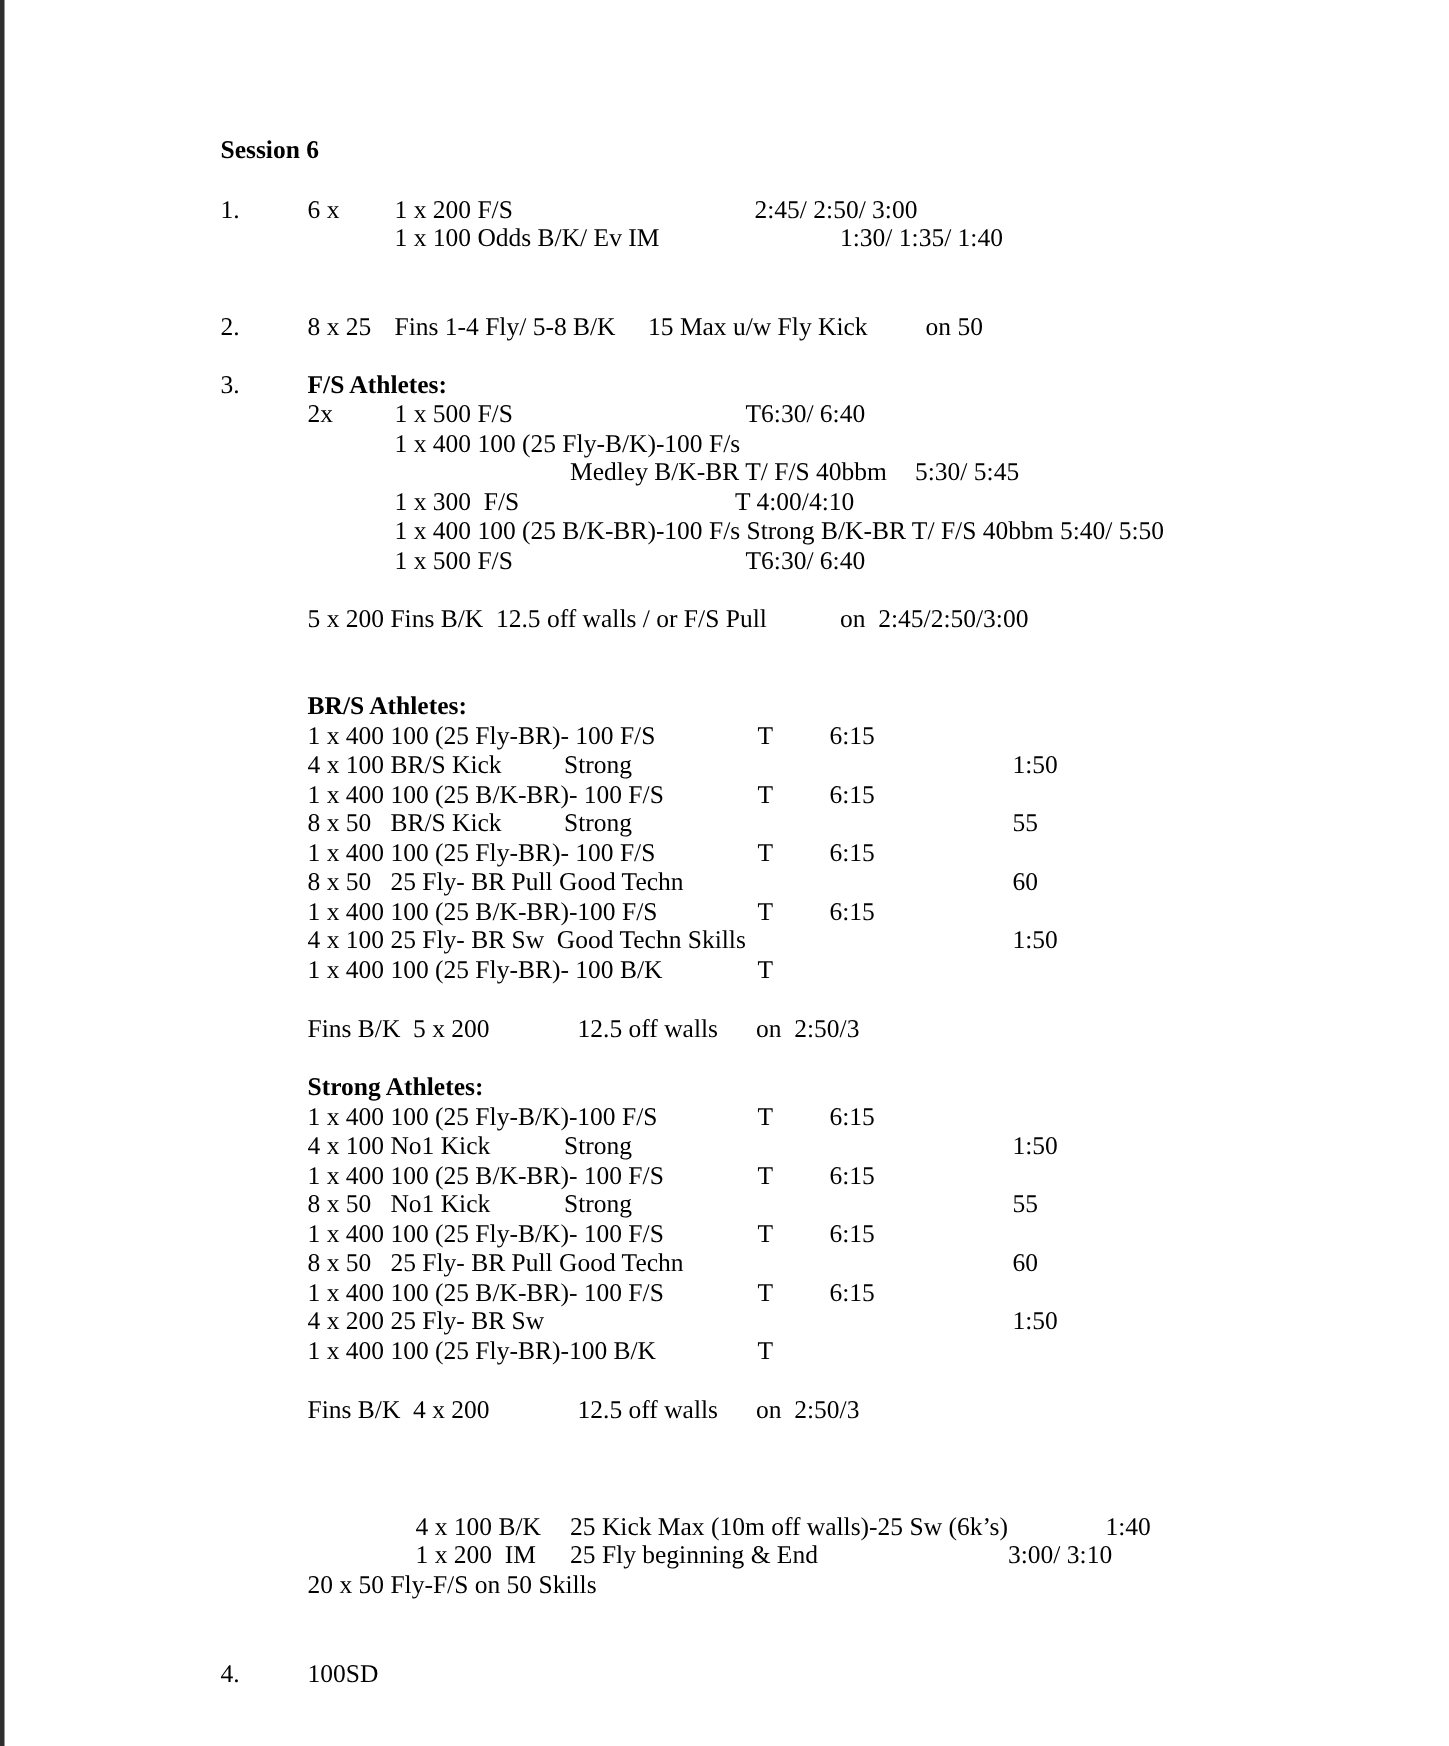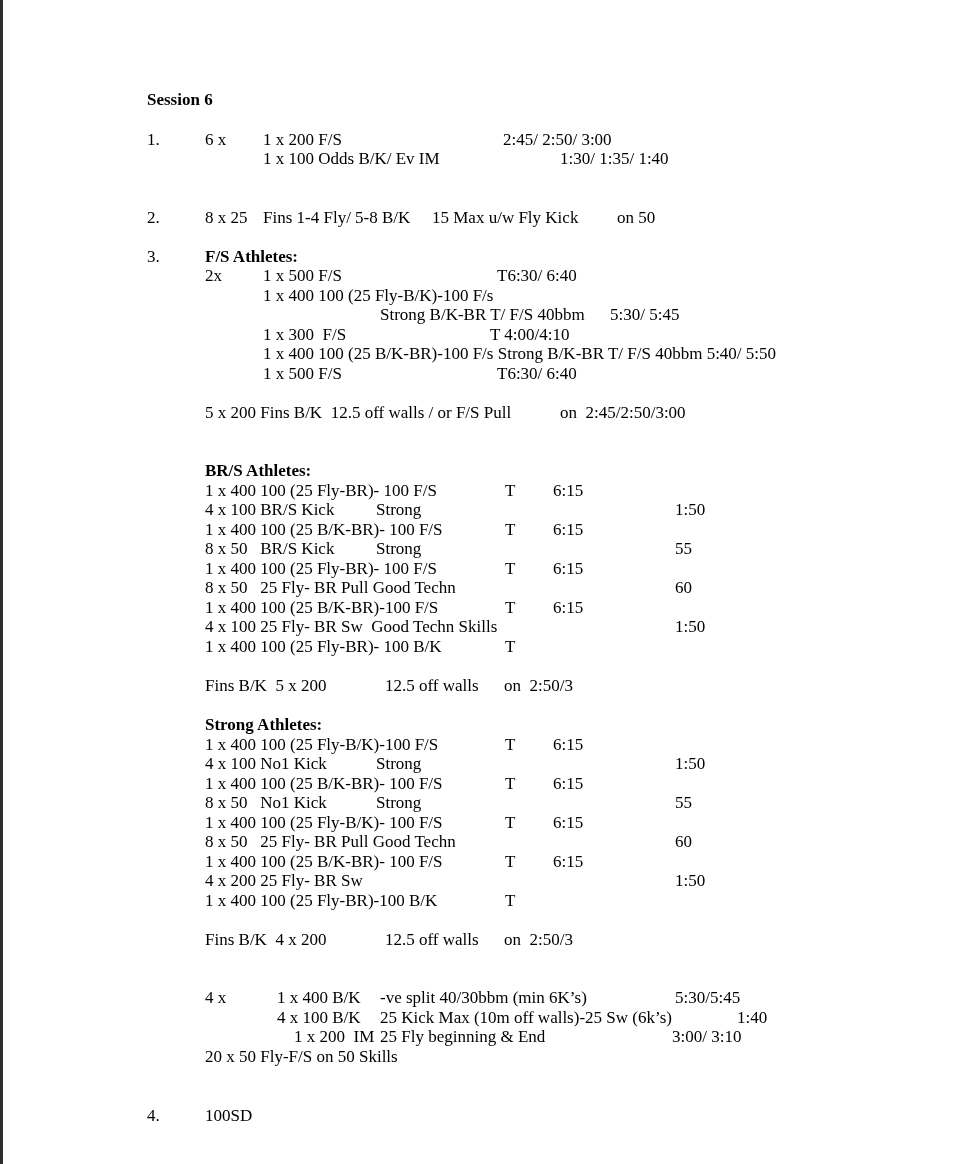--- a/index.html
+++ b/index.html
@@ -78,21 +78,21 @@
     </div>
     <div class="line" style="top: 266px;">
       <span class="seg" style="left: 205px;">2x</span>
       <span class="seg" style="left: 263px;">1 x 500 F/S</span>
       <span class="seg" style="left: 497px;">T6:30/ 6:40</span>
     </div>
     <div class="line" style="top: 286px;">
       <span class="seg" style="left: 263px;">1 x 400 100 (25 Fly-B/K)-100 F/s</span>
     </div>
     <div class="line" style="top: 305px;">
-      <span class="seg" style="left: 380px;">Strong B/K-BR T/ F/S 40bbm</span>
+      <span class="seg" style="left: 380px;">Medley B/K-BR T/ F/S 40bbm</span>
       <span class="seg" style="left: 610px;">5:30/ 5:45</span>
     </div>
     <div class="line" style="top: 325px;">
       <span class="seg" style="left: 263px;">1 x 300  F/S</span>
       <span class="seg" style="left: 490px;">T 4:00/4:10</span>
     </div>
     <div class="line" style="top: 344px;">
       <span class="seg" style="left: 263px;">1 x 400 100 (25 B/K-BR)-100 F/s Strong B/K-BR T/ F/S 40bbm 5:40/ 5:50</span>
     </div>
     <div class="line" style="top: 364px;">
@@ -196,33 +196,27 @@
     </div>
     <div class="line" style="top: 891px;">
       <span class="seg" style="left: 205px;">1 x 400 100 (25 Fly-BR)-100 B/K</span>
       <span class="seg" style="left: 505px;">T</span>
     </div>
     <div class="line" style="top: 930px;">
       <span class="seg" style="left: 205px;">Fins B/K  4 x 200</span>
       <span class="seg" style="left: 385px;">12.5 off walls</span>
       <span class="seg" style="left: 504px;">on  2:50/3</span>
     </div>
-    <div class="line" style="top: 988px;">
-      <span class="seg" style="left: 205px;">4 x</span>
-      <span class="seg" style="left: 277px;">1 x 400 B/K</span>
-      <span class="seg" style="left: 380px;">-ve split 40/30bbm (min 6K’s)</span>
-      <span class="seg" style="left: 675px;">5:30/5:45</span>
-    </div>
     <div class="line" style="top: 1008px;">
       <span class="seg" style="left: 277px;">4 x 100 B/K</span>
       <span class="seg" style="left: 380px;">25 Kick Max (10m off walls)-25 Sw (6k’s)</span>
       <span class="seg" style="left: 737px;">1:40</span>
     </div>
     <div class="line" style="top: 1027px;">
-      <span class="seg" style="left: 294px; text-align: right;">1 x 200  IM</span>
+      <span class="seg" style="left: 277px; text-align: right;">1 x 200  IM</span>
       <span class="seg" style="left: 380px;">25 Fly beginning &amp; End</span>
       <span class="seg" style="left: 672px;">3:00/ 3:10</span>
     </div>
     <div class="line" style="top: 1047px;">
       <span class="seg" style="left: 205px;">20 x 50 Fly-F/S on 50 Skills</span>
     </div>
     <div class="line" style="top: 1106px;">
       <span class="seg" style="left: 147px;">4.</span>
       <span class="seg" style="left: 205px;">100SD</span>
     </div>

